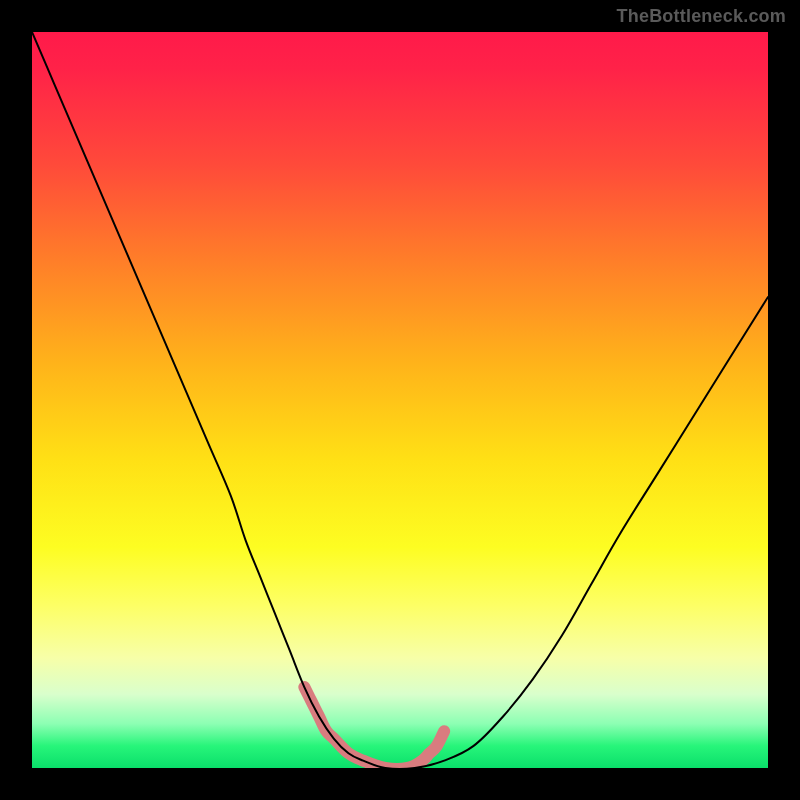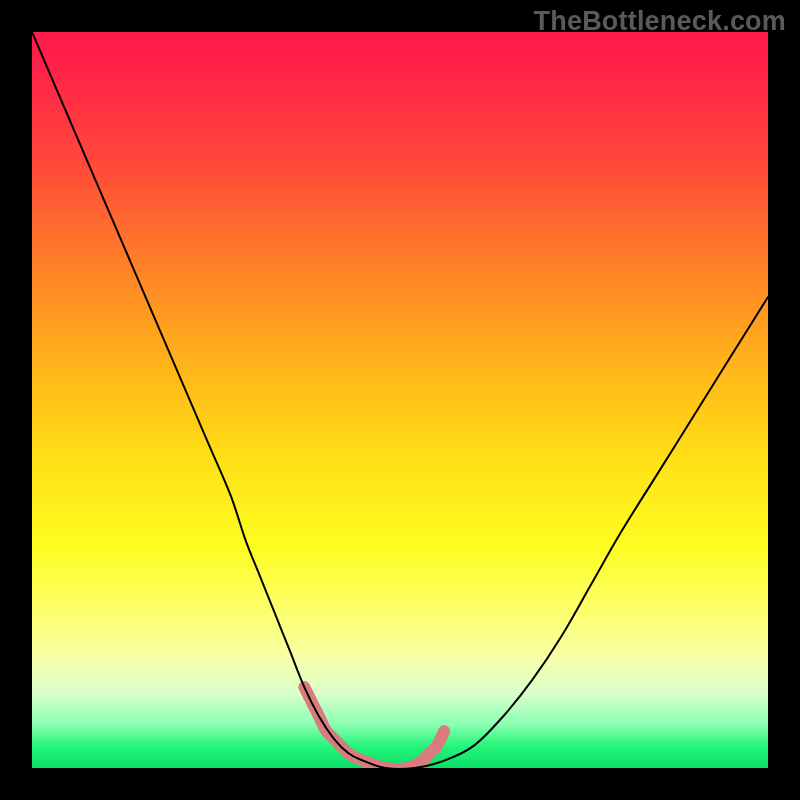--- a/index.html
+++ b/index.html
@@ -47,21 +47,21 @@
       #8cffb3 94%,
       #27f57a 97%,
       #0adf6a 100%
     );
   }
   .watermark {
     position: absolute;
     top: 6px;
     right: 14px;
     font-family: Arial, Helvetica, sans-serif;
-    font-size: 27px;
+    font-size: 18px;
     font-weight: 600;
     color: #5a5a5a;
     letter-spacing: 0.2px;
   }
   svg.curves {
     position: absolute;
     left: 0;
     top: 0;
   }
 </style>

